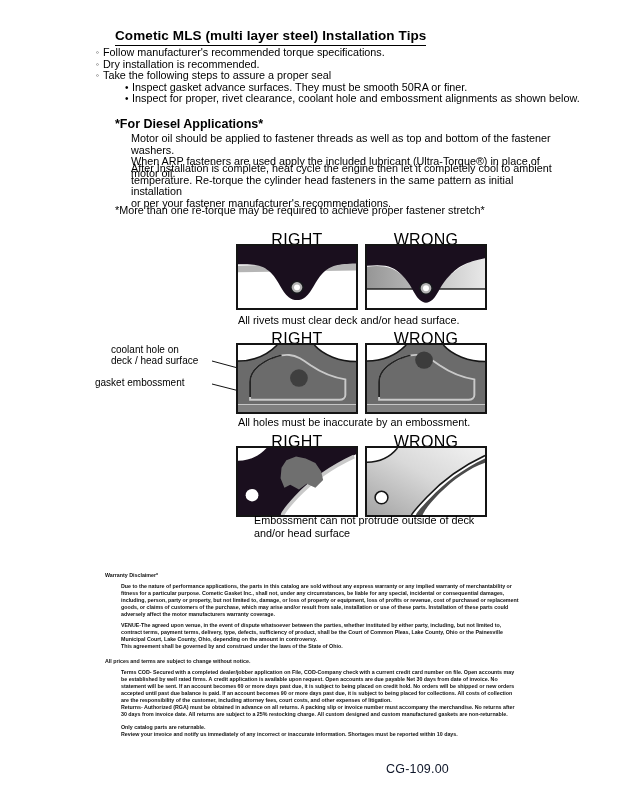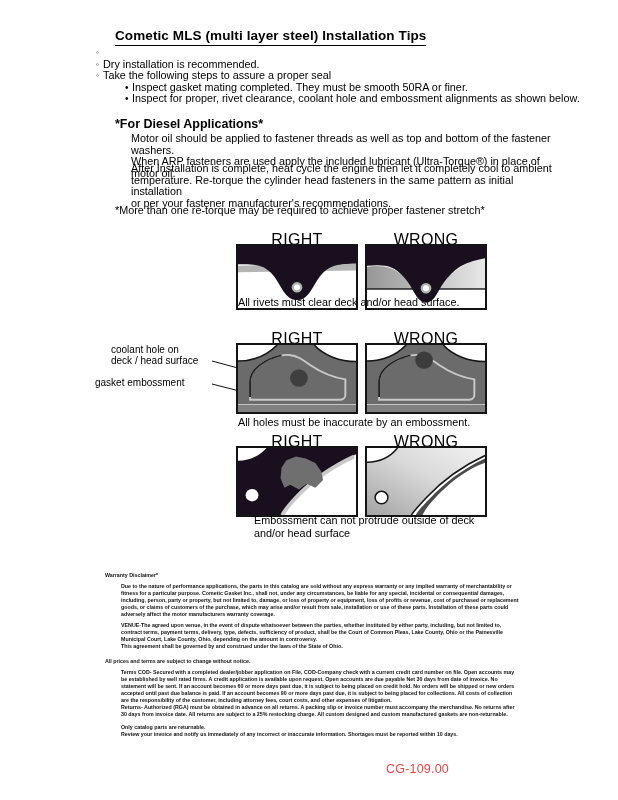--- a/index.html
+++ b/index.html
@@ -15,44 +15,45 @@
   .brow.sub{padding-left:29px;}
   .brow.sub .mk{width:7px;font-size:10px;}
   .h2{left:115px;top:117px;font-size:12.5px;font-weight:bold;}
   .body{font-size:10.8px;line-height:11.7px;left:115px;width:430px;}
   .diag-label{width:122px;text-align:center;font-size:16px;letter-spacing:0.3px;}
   .diag-box{width:122px;box-sizing:border-box;border:2.2px solid #141414;background:#fff;}
   .diag-box svg{display:block;width:100%;height:100%;}
   .caption{font-size:10.8px;line-height:13px;left:238px;width:270px;}
   .ann{width:117px;left:95px;text-align:left;font-size:10px;line-height:10.8px;}
   .legal{left:105px;width:434px;font-size:5.3px;line-height:7px;font-weight:bold;color:#111;}
-  .pagenum{left:386px;top:762px;font-size:12.5px;letter-spacing:0.2px;color:#ef4444;}
+  .pagenum{left:386px;top:762px;font-size:12.5px;letter-spacing:0.2px;color:#0f172a;}
 </style>
 </head>
 <body>
 
 <div class="page">
 
   <div class="abs title">Cometic MLS (multi layer steel) Installation Tips</div>
 
   <div class="abs bullets">
     <div class="brow">
       <span class="mk">◦</span>
+      <span>Follow manufacturer's recommended torque specifications.</span>
     </div>
     <div class="brow">
       <span class="mk">◦</span>
       <span>Dry installation is recommended.</span>
     </div>
     <div class="brow">
       <span class="mk">◦</span>
       <span>Take the following steps to assure a proper seal</span>
     </div>
     <div class="brow sub">
       <span class="mk">•</span>
-      <span>Inspect gasket mating completed.  They must be smooth 50RA or finer.</span>
+      <span>Inspect gasket advance surfaces.  They must be smooth 50RA or finer.</span>
     </div>
     <div class="brow sub">
       <span class="mk">•</span>
       <span>Inspect for proper, rivet clearance, coolant hole and embossment alignments as shown below.</span>
     </div>
   </div>
 
   <div class="abs h2">*For Diesel Applications*</div>
   <div class="abs body pre" style="top:133px;">Motor oil should be applied to fastener threads as well as top and bottom of the fastener washers.
 When ARP fasteners are used apply the included lubricant (Ultra-Torque®) in place of motor oil.</div>
@@ -81,21 +82,21 @@
         </linearGradient>
       </defs>
       <rect width="122" height="66" fill="#ffffff"></rect>
       <path d="M0,22 C18,20 27,23 36,31 C46,40 52,46 61,46 C70,46 76,40 86,31 C95,23 104,16 122,13 V46 H0 Z" fill="url(#gDeck)"></path>
       <rect x="0" y="45" width="122" height="1.5" fill="#1c1c1c"></rect>
       <path d="M0,0 H122 V13 C102,17 94,22 86,31 C76,41 74,51 68,57 C63.5,61.4 58.5,61.4 54,57 C48,51 46,41 36,31 C28,22 20,19 0,21 Z" fill="#1a0f1e"></path>
       <circle cx="61" cy="45" r="6.4" fill="#b3b3b3" stroke="#17171c" stroke-width="1.7"></circle>
       <circle cx="61" cy="45" r="3.1" fill="#ffffff"></circle>
     </svg>
   </div>
-  <div class="abs caption" style="top:296px;">All rivets must clear deck and/or head surface.</div>
+  <div class="abs caption" style="top:314px;">All rivets must clear deck and/or head surface.</div>
 
   <div class="abs diag-label" style="left:236px;top:330px;">RIGHT</div>
   <div class="abs diag-label" style="left:365px;top:330px;">WRONG</div>
   <div class="abs ann pre" style="top:345px;">coolant hole on
 deck / head surface</div>
   <div class="abs ann" style="top:378px;">gasket embossment</div>
   <svg class="abs" style="left:205px;top:355px;" width="100" height="48">
     <line x1="7" y1="6" x2="92" y2="29" stroke="#111" stroke-width="1"></line>
     <line x1="7" y1="29" x2="58" y2="42" stroke="#111" stroke-width="1"></line>
   </svg>

